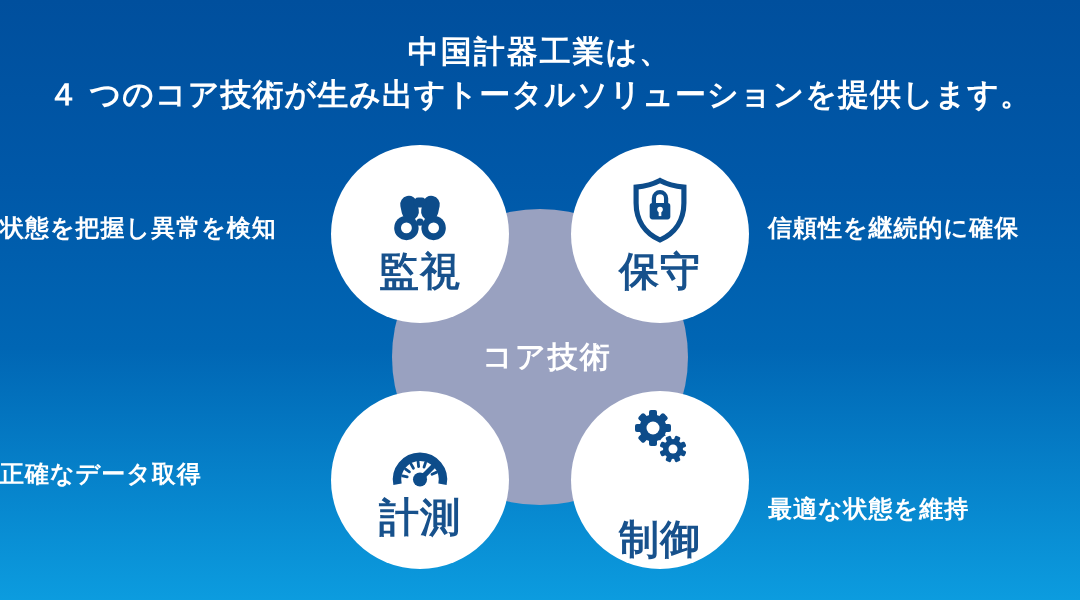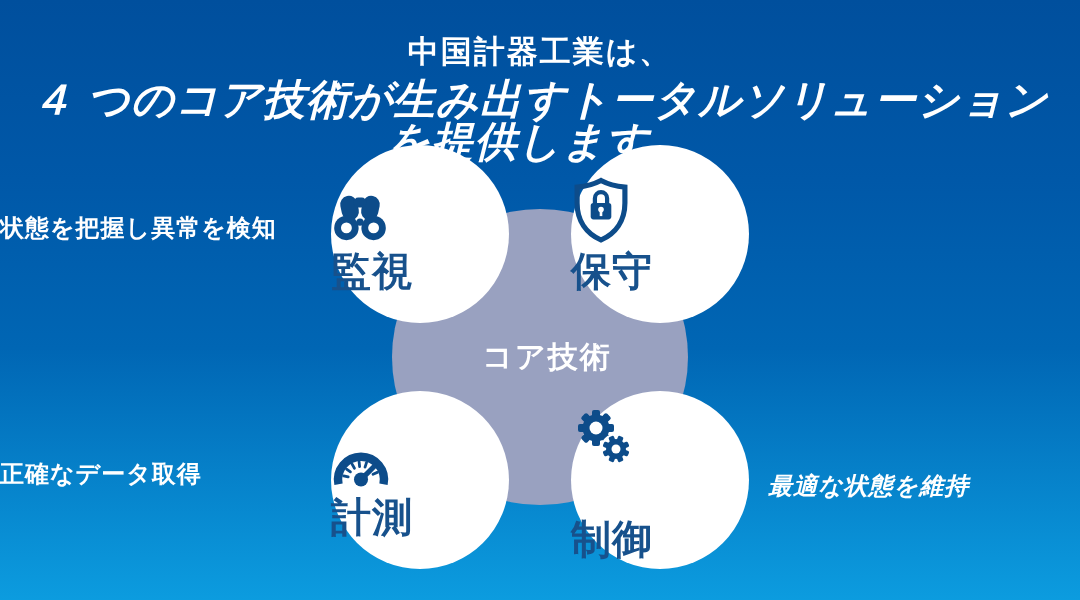--- a/index.html
+++ b/index.html
@@ -3,48 +3,48 @@
 <meta charset="utf-8">
 <style>
   html,body { margin:0; padding:0; }
   .stage {
     position:relative; width:1080px; height:600px; overflow:hidden;
     background:linear-gradient(180deg, #004f9d 0%, #0058a8 30%, #0066b4 58%, #0c9cdf 100%);
     font-family:"Liberation Sans", sans-serif;
   }
   .title { position:absolute; top:36px; left:0; width:100%; text-align:center; color:#ffffff; font-weight:bold; }
   .title-line1 { font-size:31px; line-height:1; letter-spacing:2px; margin:0 0 12px 0; }
-  .title-line2 { font-size:42px; line-height:1; letter-spacing:1px; margin:12px;font-style:italic; }
+  .title-line2 { font-size:31px; line-height:1; letter-spacing:1px; margin:12px; }
 
   .core-circle {
     position:absolute; left:392px; top:209px; width:296px; height:296px;
     border-radius:50%; background:#99a1c0;
     display:flex; align-items:center; justify-content:center; z-index:1;
   }
   .core-label { color:#ffffff; font-size:30px; font-weight:bold; letter-spacing:2px;margin-left:14px; }
 
   .tech {
     position:absolute; width:178px; height:178px; border-radius:50%; background:#ffffff;
-    display:flex; flex-direction:column; align-items:flex-start; justify-content:center; z-index:2;
+    display:flex; flex-direction:column; align-items:center; justify-content:center; z-index:2;
   }
   .tech-tl { left:331px; top:145px; }
   .tech-tr { left:571px; top:145px; }
   .tech-bl { left:331px; top:391px; }
   .tech-br { left:571px; top:391px;gap:44px; }
   .tech .icon { height:66px; display:flex; align-items:flex-end; justify-content:center; margin-bottom:8px; }
   .tech .label { font-size:40px; font-weight:600; color:#17518c; line-height:1; letter-spacing:1px; }
 
   .desc {
     position:absolute; color:#ffffff; font-size:24px; font-weight:bold;
     letter-spacing:1px; white-space:nowrap; z-index:3; line-height:1.1;
   }
   .desc-tl { top:215px; left:0;   width:310px; }
   .desc-tr { top:215px; left:768px; }
   .desc-bl { top:461px; left:0;   width:302px; text-align:left; }
-  .desc-br { top:473px; left:768px;font-style:italic; }
+  .desc-br { top:496px; left:768px; }
 
   svg { display:block; }
 </style>
 </head>
 <body>
 
 <div class="stage">
 
   <div class="title">
     <div class="title-line1">中国計器工業は、</div>
@@ -132,16 +132,17 @@
           <circle cx="45" cy="42" r="10"></circle>
         </g>
         <circle cx="25" cy="21" r="6.5" fill="#ffffff"></circle>
         <circle cx="45" cy="42" r="4.5" fill="#ffffff"></circle>
       </svg>
     </span>
     <span class="label">制御</span>
   </div>
 
   <div class="desc desc-tl">状態を把握し異常を検知</div>
+  <div class="desc desc-tr">信頼性を継続的に確保</div>
   <div class="desc desc-bl">正確なデータ取得</div>
   <div class="desc desc-br">最適な状態を維持</div>
 
 </div>
 
 </body></html>

